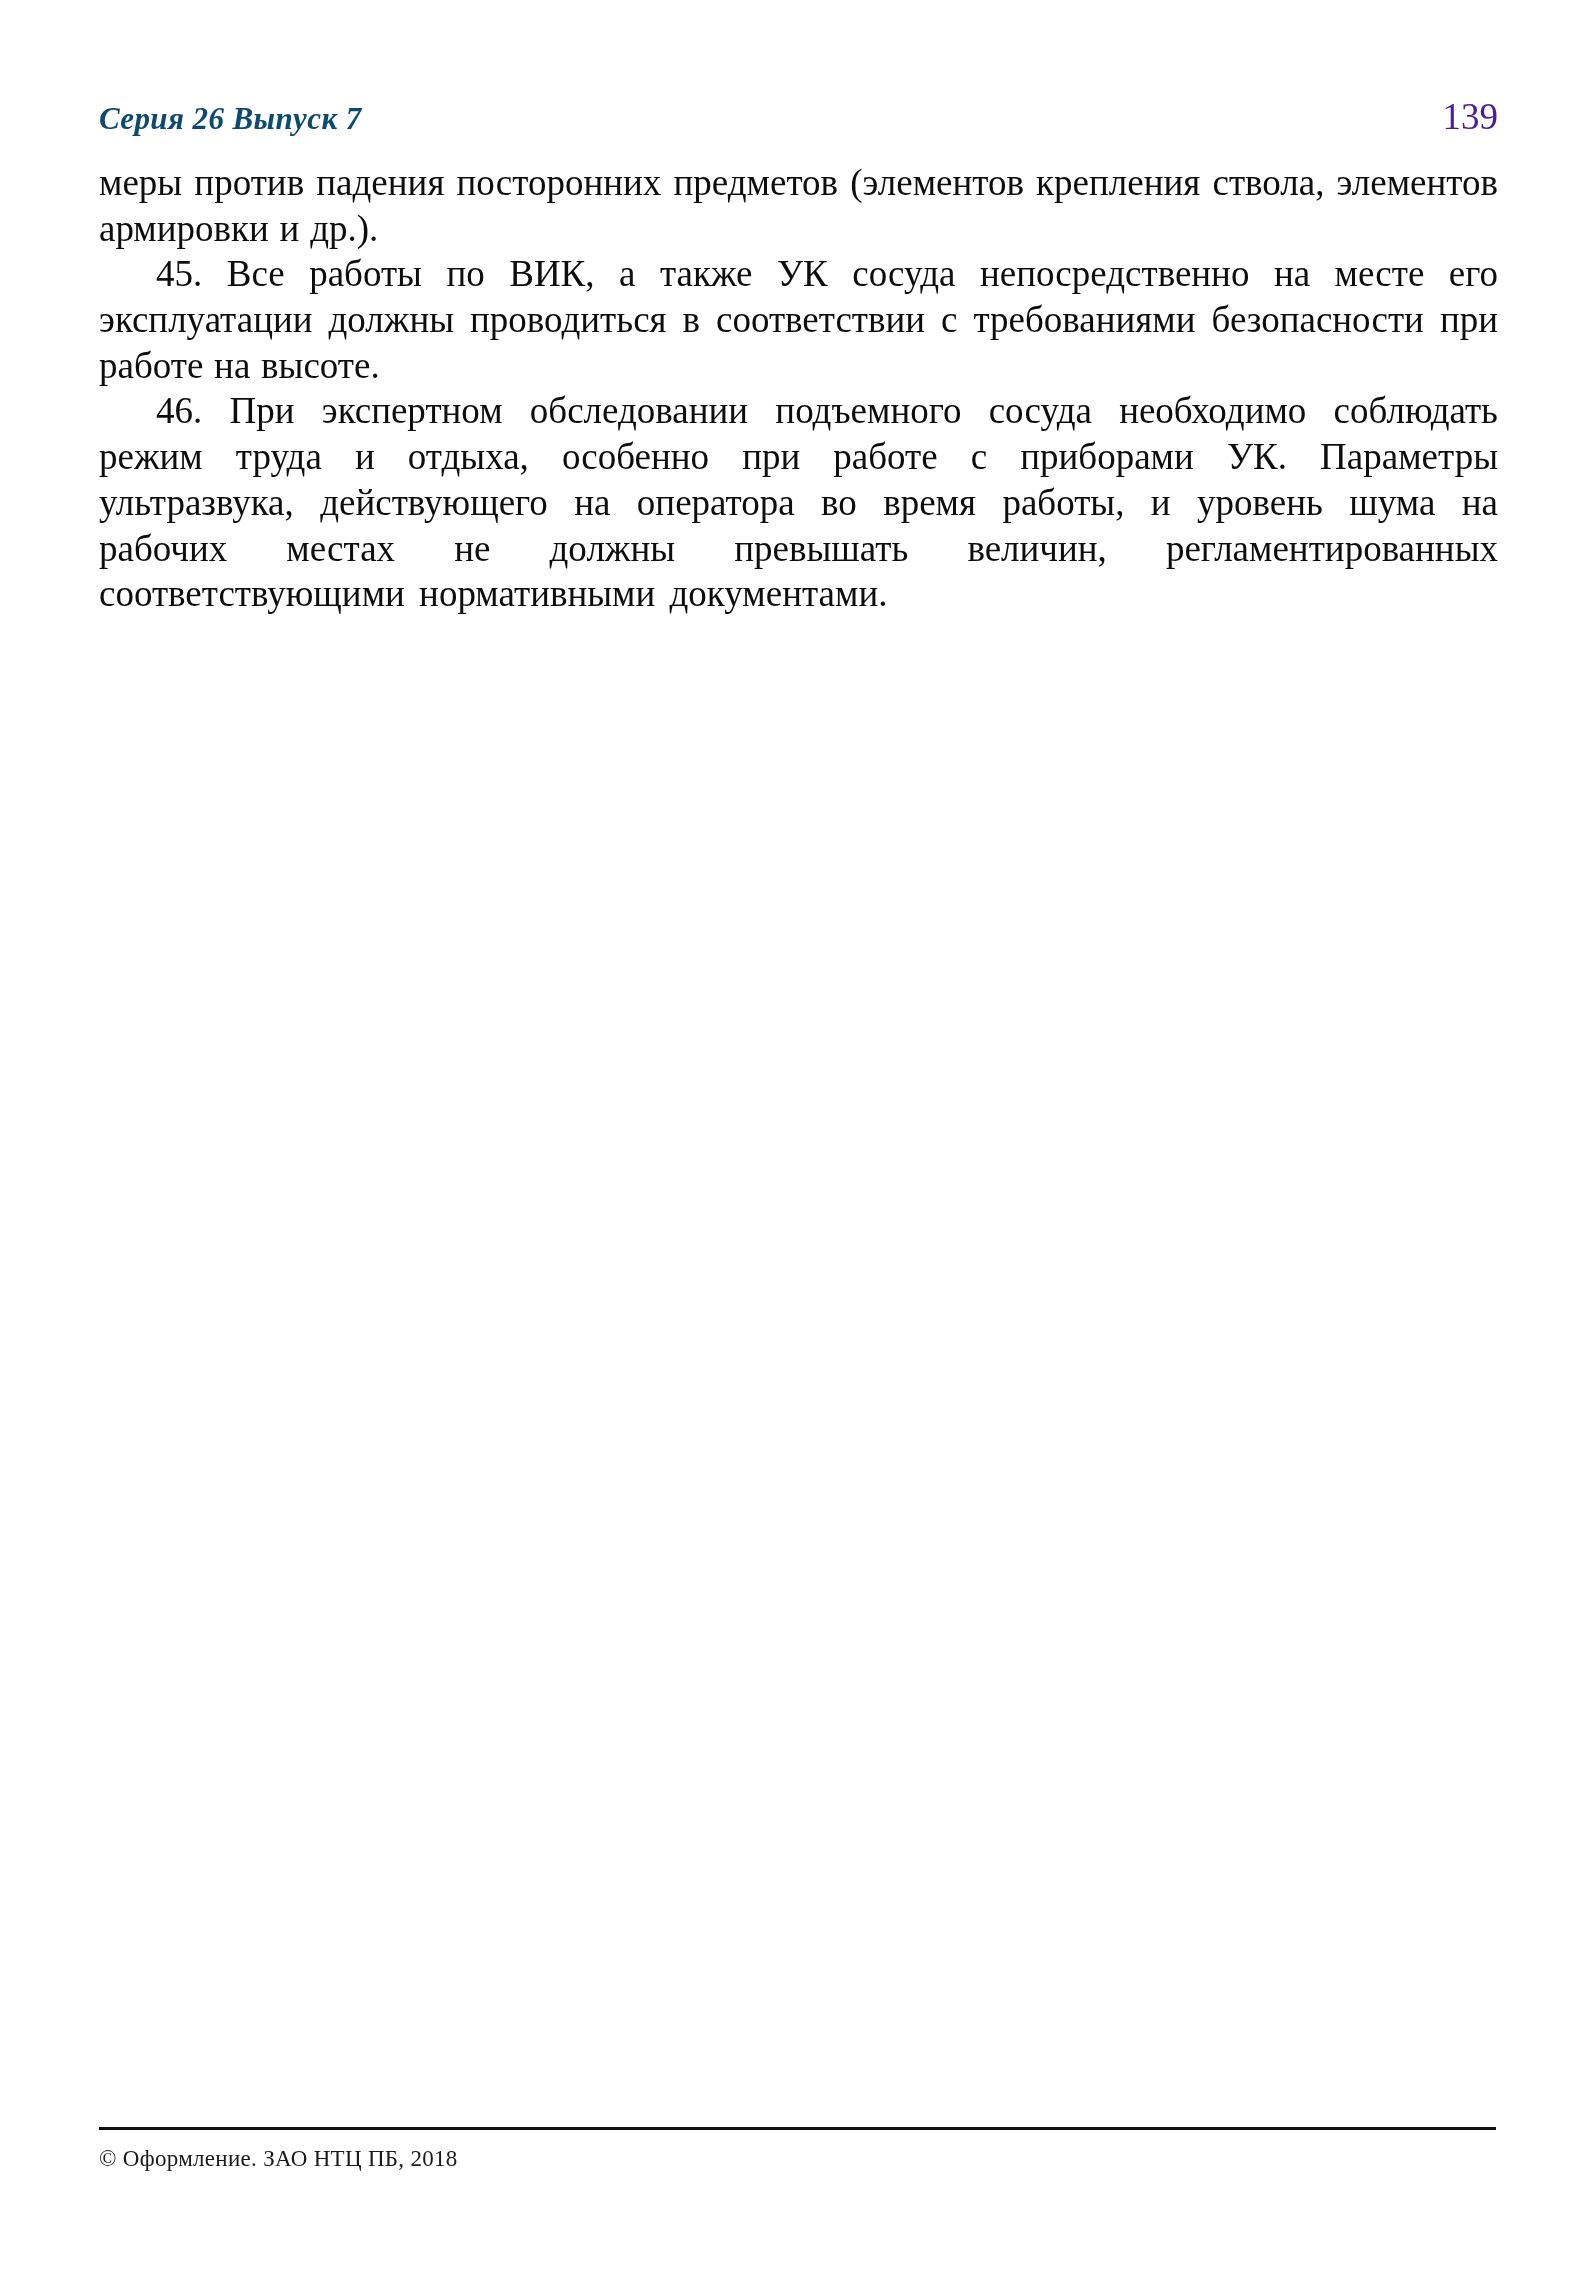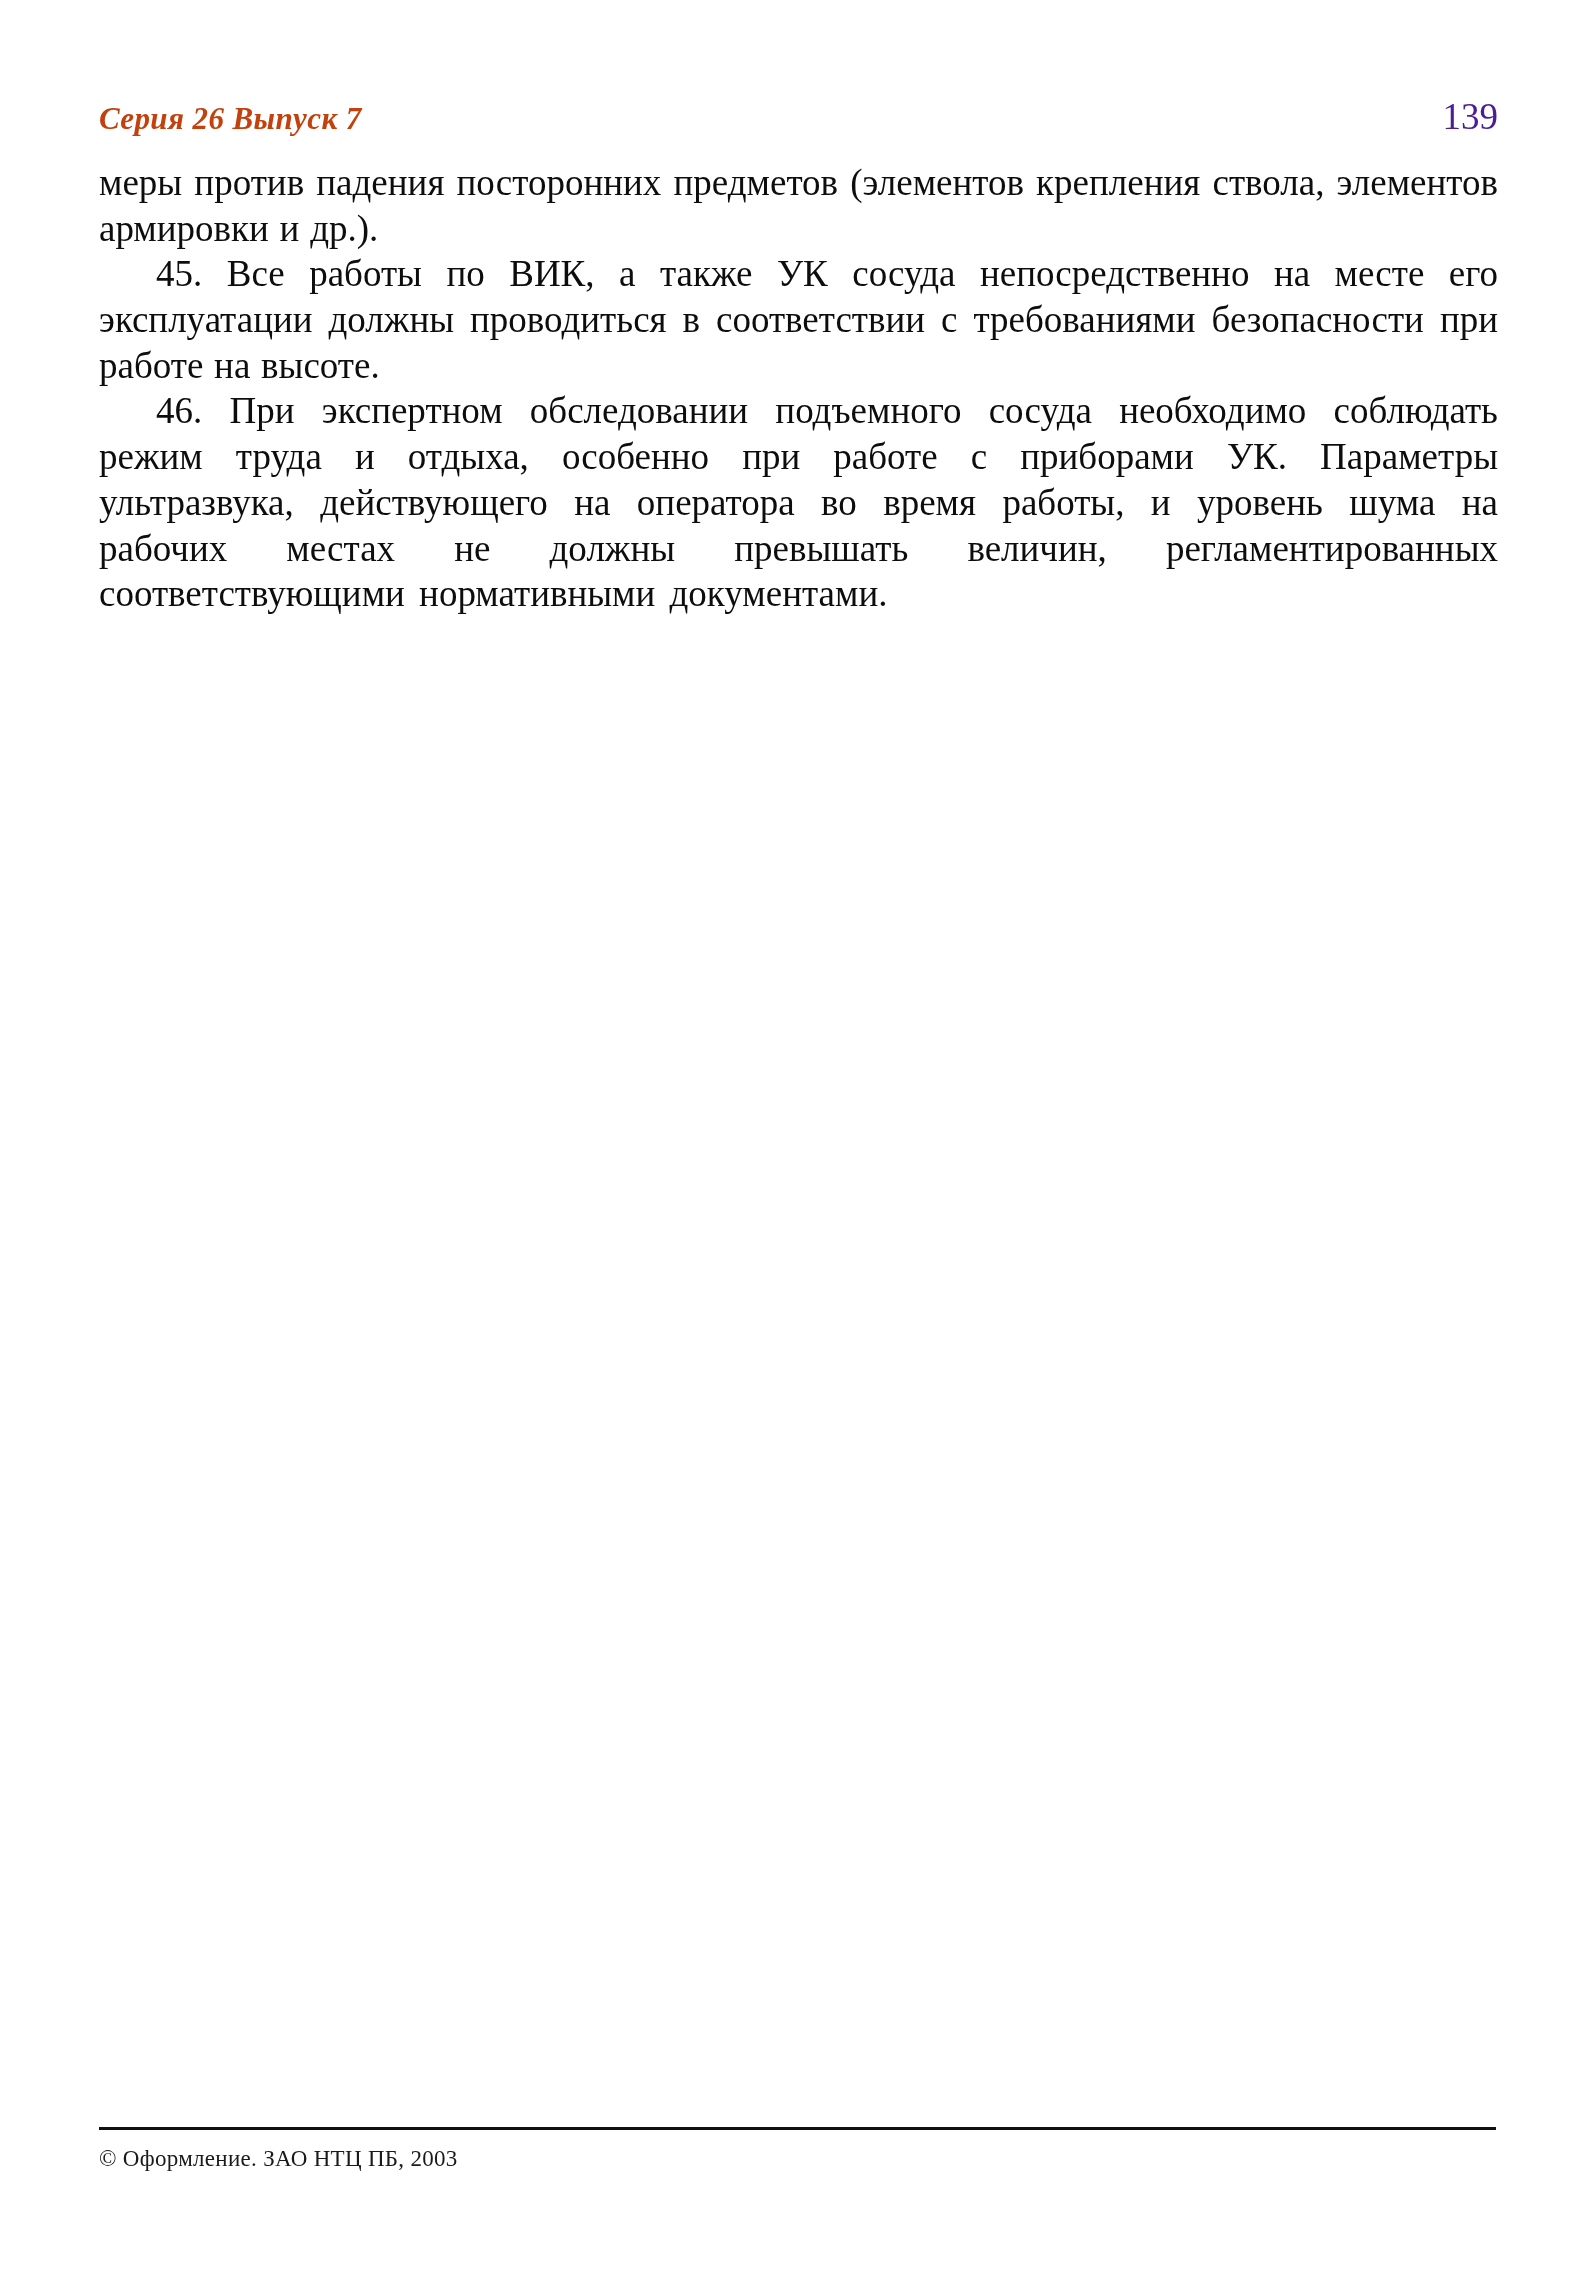--- a/index.html
+++ b/index.html
@@ -29,21 +29,21 @@
     justify-content: space-between;
     width: 100%;
     margin-bottom: 22px;
   }
   .header-left {
     font-family: "Liberation Serif", serif;
     font-style: italic;
     font-weight: 700;
     font-size: 31px;
     letter-spacing: 0.4px;
-    color: #c2410c;
+    color: #0c4a6e;
     white-space: nowrap;
   }
   .header-right {
     font-family: "Liberation Serif", serif;
     font-size: 37px;
     color: #4c1d95;
     white-space: nowrap;
   }
   .body-text {
     font-family: "Liberation Serif", serif;
@@ -100,16 +100,16 @@
 
     <div class="body-text">
       <p class="para stretch-1">меры против падения посторонних предметов (элементов крепления ствола, элементов армировки и др.).</p>
       <p class="para indent stretch-1">45. Все работы по ВИК, а также УК сосуда непосредственно на месте его эксплуатации должны проводиться в соответствии с требованиями безопасности при работе на высоте.</p>
       <p class="para indent stretch-2">46. При экспертном обследовании подъемного сосуда необходимо соблюдать режим труда и отдыха, особенно при работе с приборами УК. Параметры ультразвука, действующего на оператора во время работы, и уровень шума на рабочих местах не должны превышать величин, регламентированных соответствующими нормативными документами.</p>
     </div>
 
   </div>
 
   <div class="footer-rule"></div>
-  <div class="footer-note">© Оформление. ЗАО НТЦ ПБ, 2003</div>
+  <div class="footer-note">© Оформление. ЗАО НТЦ ПБ, 2018</div>
 
 </div>
 
 
 </body></html>

